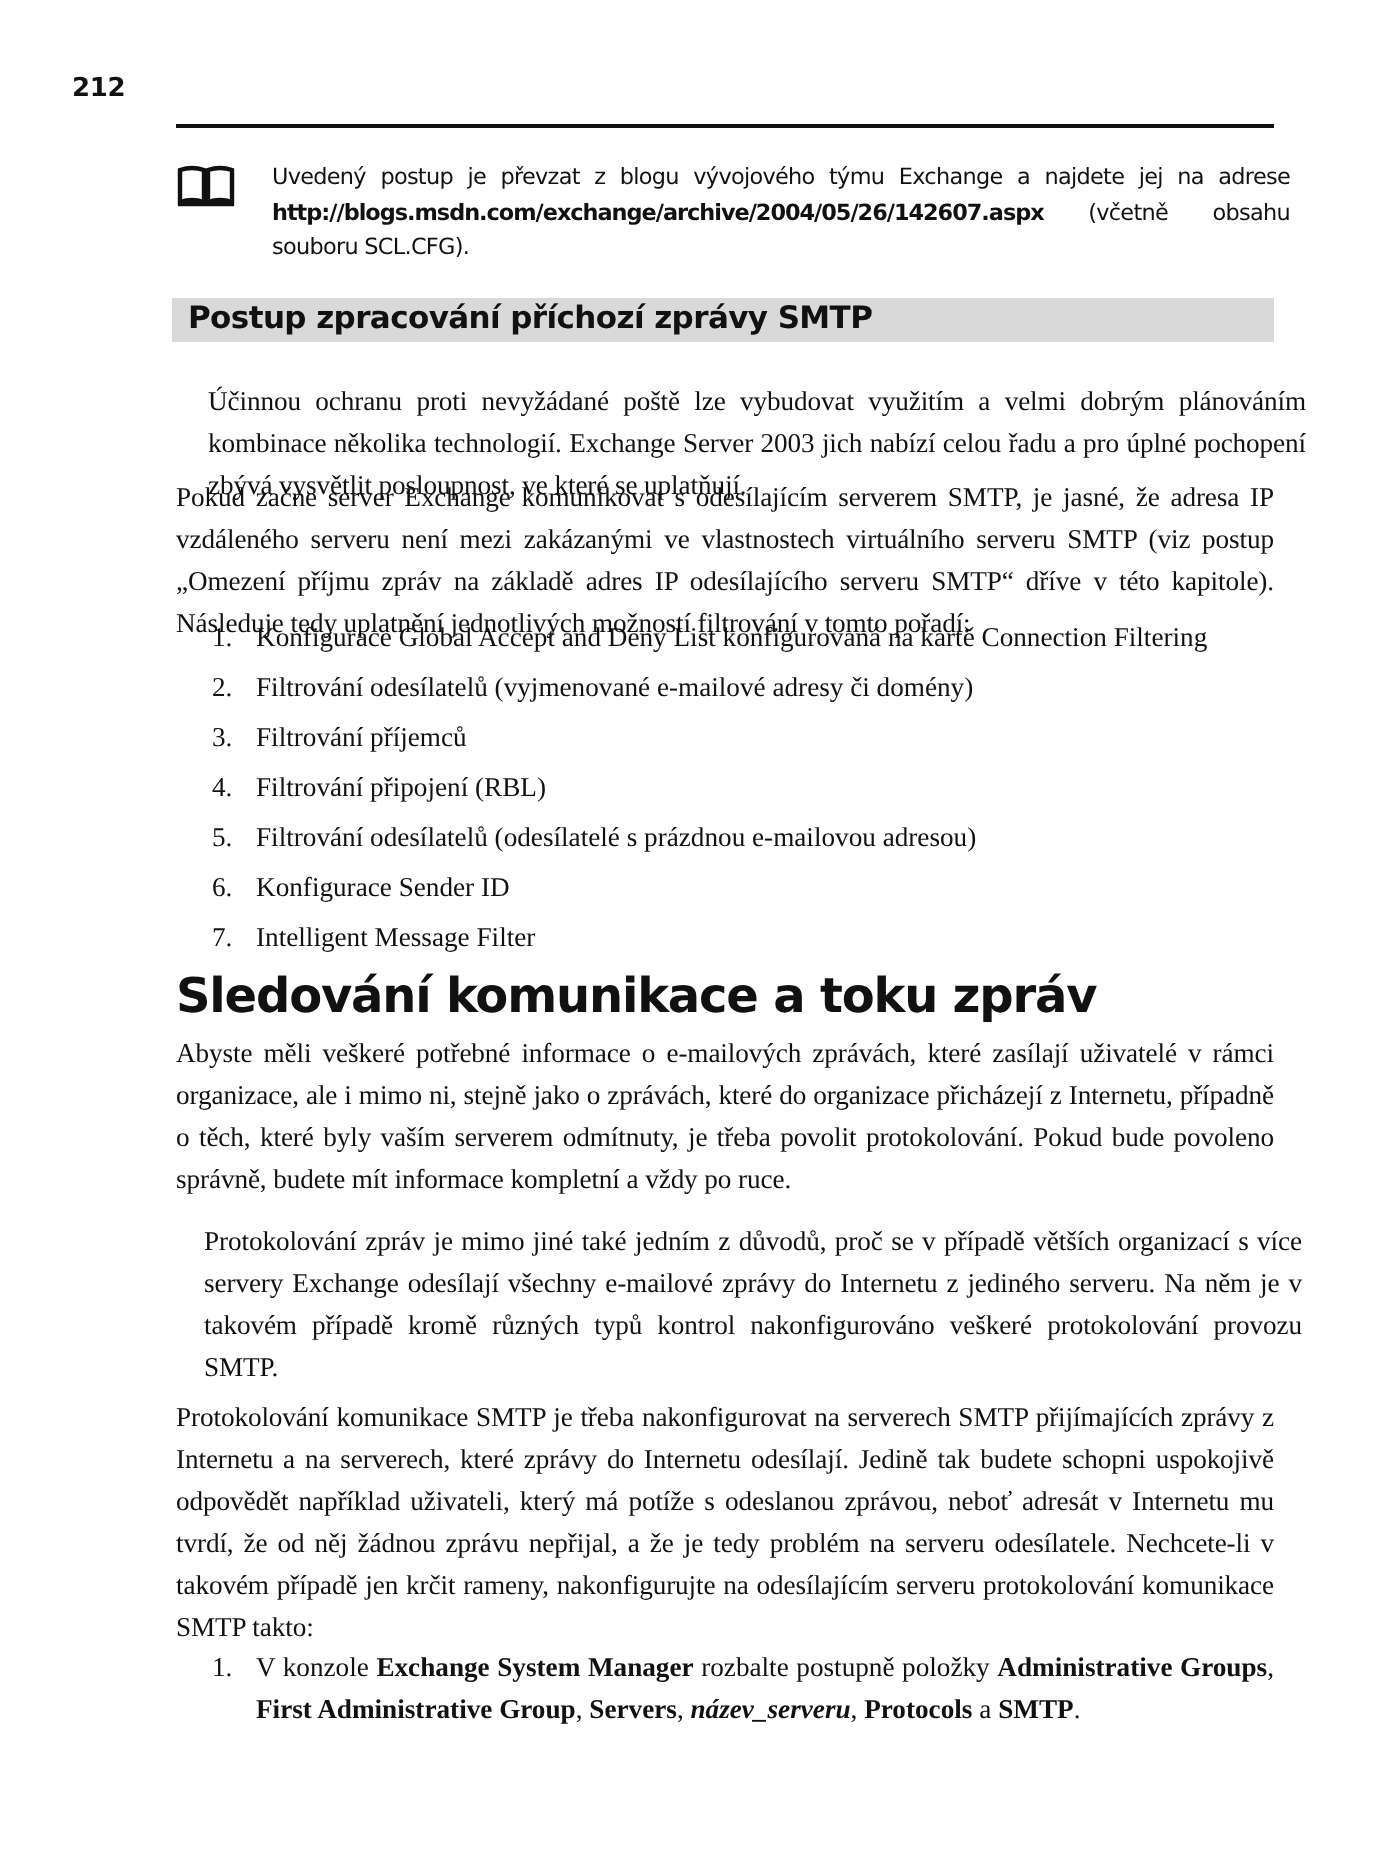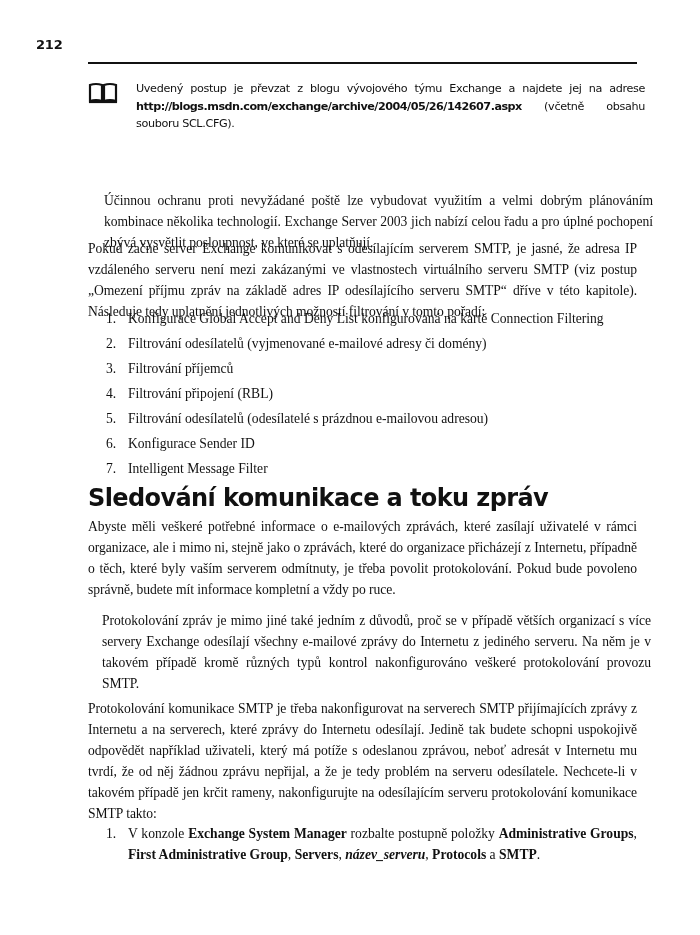--- a/index.html
+++ b/index.html
@@ -43,20 +43,23 @@
 
   <div class="note">
     <svg class="note-icon" viewBox="0 0 30 22">
       <path d="M2 3 Q8 1 14 3 L14 19 Q8 17 2 19 Z" fill="#fff" stroke="#111" stroke-width="2.2"></path>
       <path d="M16 3 Q22 1 28 3 L28 19 Q22 17 16 19 Z" fill="#fff" stroke="#111" stroke-width="2.2"></path>
       <path d="M1 20 L29 20" stroke="#111" stroke-width="2.2"></path>
     </svg>
     <div class="note-text"><span>Uvedený postup je převzat z blogu vývojového týmu Exchange a najdete jej na adrese </span><span class="url">http://blogs.msdn.com/exchange/archive/2004/05/26/142607.aspx</span><span> (včetně obsahu souboru SCL.CFG).</span></div>
   </div>
 
+  <div class="section-bar" style="top:149px;">
+    <span>Postup zpracování příchozí zprávy SMTP</span>
+  </div>
 
   <p class="para" style="top:174px; margin:16px;">Účinnou ochranu proti nevyžádané poště lze vybudovat využitím a velmi dobrým plánováním kombinace několika technologií. Exchange Server 2003 jich nabízí celou řadu a pro úplné pochopení zbývá vysvětlit posloupnost, ve které se uplatňují.</p>
   <p class="para" style="top:238px; margin:0;">Pokud začne server Exchange komunikovat s odesílajícím serverem SMTP, je jasné, že adresa IP vzdáleného serveru není mezi zakázanými ve vlastnostech virtuálního serveru SMTP (viz postup „Omezení příjmu zpráv na základě adres IP odesílajícího serveru SMTP“ dříve v této kapitole). Následuje tedy uplatnění jednotlivých možností filtrování v tomto pořadí:</p>
 
   <ul class="list" style="top:308px;">
     <li style="margin-bottom:4px;">
         <span class="num">1.</span>
         <span class="txt">Konfigurace Global Accept and Deny List konfigurovaná na kartě Connection Filtering</span>
       </li>
     <li style="margin-bottom:4px;">

